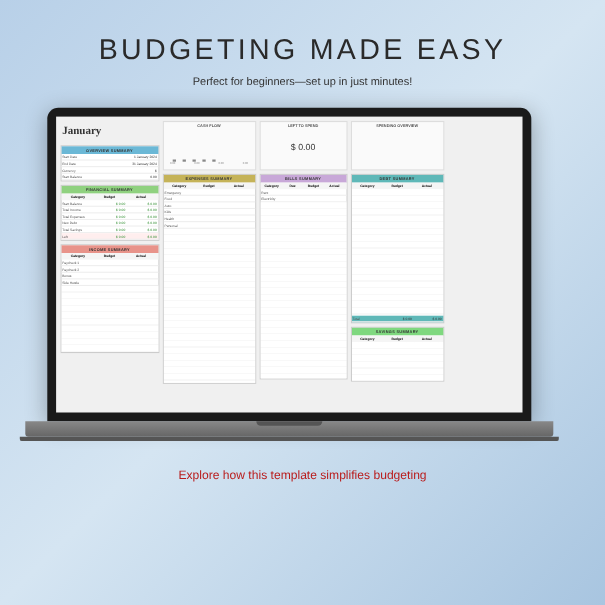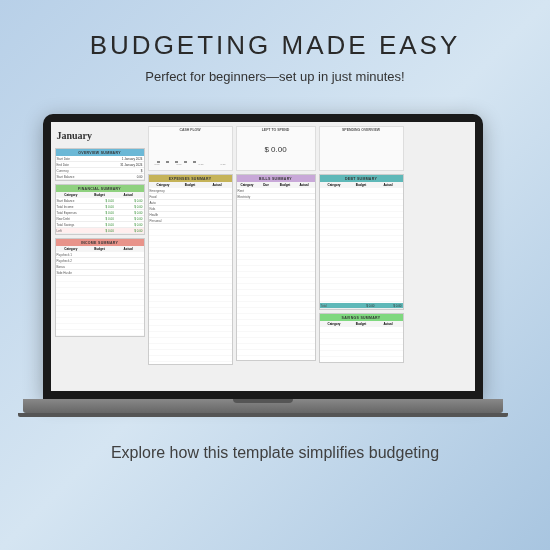--- a/index.html
+++ b/index.html
@@ -1,25 +1,25 @@
 <!DOCTYPE html>
 <html><head>
 <meta charset="utf-8">
 <style>
 *{margin:0;padding:0;box-sizing:border-box;font-family:Arial,sans-serif}
 body{width:550px;height:550px;background:linear-gradient(135deg,#b8d0e8 0%,#d5e5f2 50%,#a8c5e0 100%);display:flex;flex-direction:column;align-items:center;overflow:hidden}
 .hero-title{font-size:26px;font-weight:400;letter-spacing:3px;color:#2a2a2a;margin-top:30px;text-align:center}
-.hero-sub{font-size:13px;color:#333;margin-top:8px;text-align:center}
-.laptop{margin-top:30px;position:relative}
+.hero-sub{font-size:10px;color:#333;margin-top:8px;text-align:center}
+.laptop{margin-top:18px;position:relative}
 .screen-bezel{width:440px;height:285px;background:#1a1a1a;border-radius:10px 10px 0 0;padding:8px;box-shadow:0 4px 20px rgba(0,0,0,0.3)}
 .screen{width:100%;height:100%;background:#f0f0f0;overflow:hidden;position:relative;font-size:3px}
 .laptop-base{width:480px;height:14px;background:linear-gradient(#888,#666);border-radius:0 0 3px 3px;margin-left:-20px;position:relative}
 .laptop-base::before{content:"";position:absolute;top:0;left:50%;transform:translateX(-50%);width:60px;height:4px;background:#555;border-radius:0 0 4px 4px}
 .laptop-foot{width:490px;height:4px;background:#555;margin-left:-25px;border-radius:0 0 2px 2px}
-.footer-text{font-size:16px;color:#404040;text-align:center;margin-top:22px;line-height:1.8}
+.footer-text{font-size:11px;color:#b91c1c;text-align:center;margin-top:22px;line-height:1.8}
 
 .sheet{display:flex;gap:3px;padding:4px;height:100%}
 .col{display:flex;flex-direction:column;gap:3px}
 .c1{width:90px}.c2{width:85px}.c3{width:80px}.c4{width:85px}
 .month{font-size:10px;font-weight:bold;color:#333;padding:4px 2px;font-family:Georgia,serif}
 .panel{background:#fff;border:0.5px solid #ccc;padding:0}
 .hdr{font-size:3.5px;font-weight:bold;text-align:center;padding:1.5px;color:#333;letter-spacing:0.3px}
 .h-blue{background:#6bb8d6}.h-g{background:#8fd17f}.h-olive{background:#c5b358}.h-purple{background:#c8a8d8}.h-teal{background:#5fb8b8}.h-red{background:#e8938a}.h-lime{background:#7fd87f}
 .row{display:flex;font-size:3px;padding:0.5px 1px;border-bottom:0.3px solid #eee}
 .row>div{flex:1}

